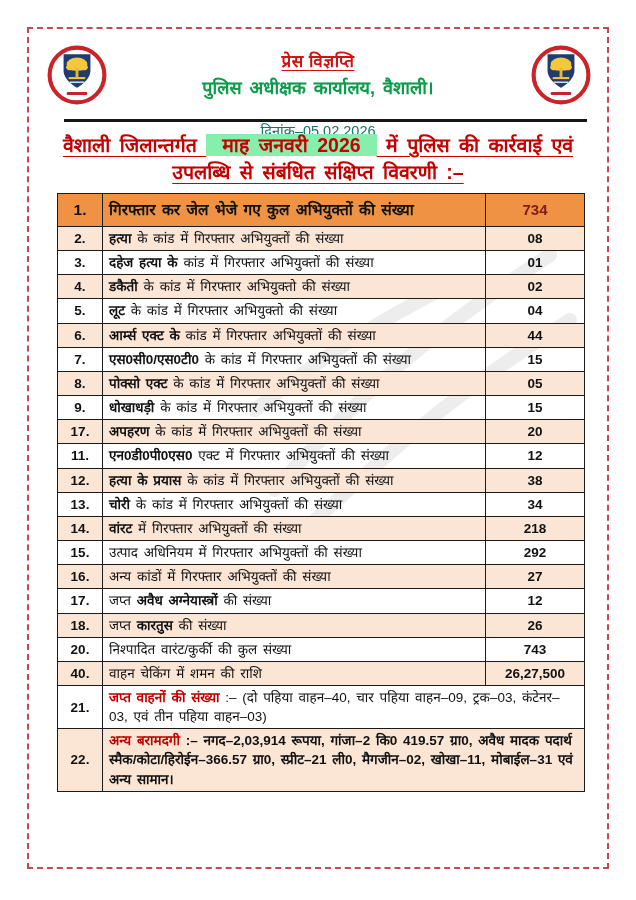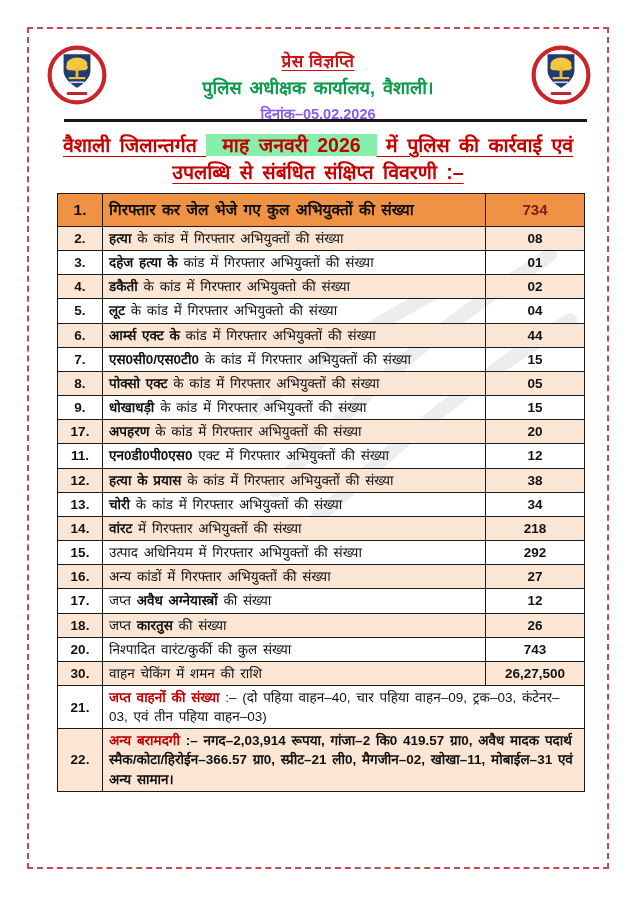--- a/index.html
+++ b/index.html
@@ -14,21 +14,21 @@
   .logo { position:absolute; top:44px; width:62px; height:62px; }
   .logo.left  { left:46px; }
   .logo.right { left:530px; }
 
   .header { position:absolute; top:49px; left:118px; width:400px; text-align:center; }
   .press-title {
     color:#d01212; font-size:17px; font-weight:bold;
     text-decoration:underline; text-underline-offset:3px; letter-spacing:0.5px;
   }
   .office { color:#0b9b4a; font-size:18px; font-weight:bold; margin-top:3px; word-spacing:3px; }
-  .dateline { color:#8b5cf6; font-size:14.5px; font-weight:bold; margin-top:4px; }
+  .dateline { color:#0f766e; font-size:14.5px; font-weight:normal; margin-top:21px; }
 
   .rule { position:absolute; left:64px; top:119px; width:523px; height:3px; background:#161616; }
 
   .heading {
     position:absolute; top:132px; left:50px; width:536px; text-align:center;
     color:#c50000; font-weight:bold; font-size:19.5px; line-height:1.4; word-spacing:4px;
   }
   .heading .uline { text-decoration:underline; text-underline-offset:4px; }
   .hl { background:#86efac; padding:0 16px;text-align:center; }
 
@@ -196,21 +196,21 @@
         <td class="num">18.</td>
         <td class="desc">जप्त <span class="lead">कारतुस</span> की संख्या</td>
         <td class="val">26</td>
       </tr>
       <tr>
         <td class="num">20.</td>
         <td class="desc">निश्पादित वारंट/कुर्की की कुल संख्या</td>
         <td class="val">743</td>
       </tr>
       <tr class="alt">
-        <td class="num">30.</td>
+        <td class="num">40.</td>
         <td class="desc">वाहन चेकिंग में शमन की राशि</td>
         <td class="val">26,27,500</td>
       </tr>
       <tr>
         <td class="num">21.</td>
         <td class="desc" colspan="2"><span class="lead red">जप्त वाहनों की संख्या</span> :– (दो पहिया वाहन–40, चार पहिया वाहन–09, ट्रक–03, कंटेनर–03, एवं तीन पहिया वाहन–03)</td>
       </tr>
       <tr class="alt bold-body">
         <td class="num">22.</td>
         <td class="desc" colspan="2"><span class="lead red">अन्य बरामदगी</span> :– नगद–2,03,914 रूपया, गांजा–2 कि0 419.57 ग्रा0, अवैध मादक पदार्थ स्मैक/कोटा/हिरोईन–366.57 ग्रा0, स्प्रीट–21 ली0, मैगजीन–02, खोखा–11, मोबाईल–31 एवं अन्य सामान।</td>

